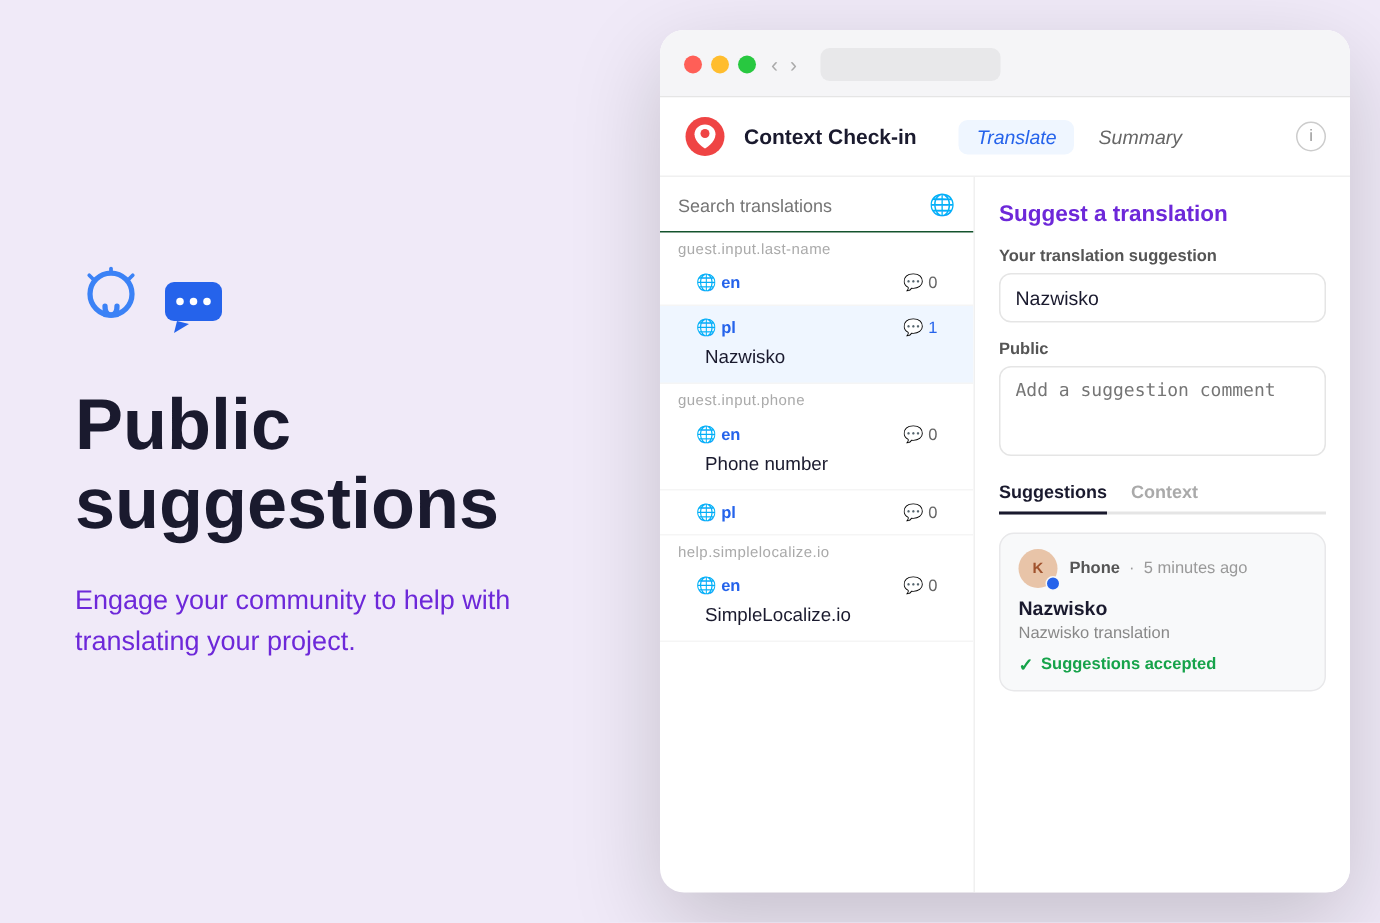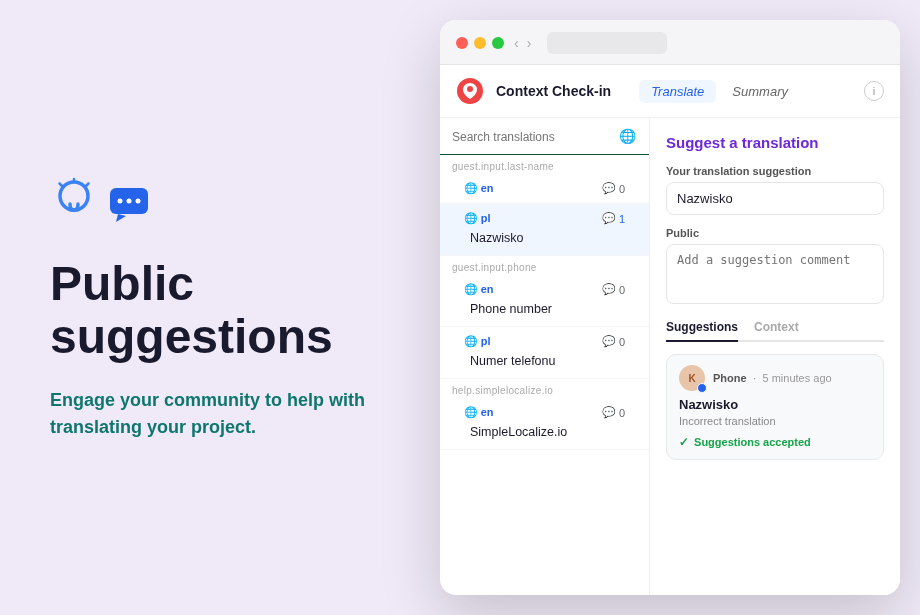--- a/index.html
+++ b/index.html
@@ -43,24 +43,23 @@
 
     .headline {
       font-size: 48px;
       font-weight: 800;
       color: #1a1a2e;
       line-height: 1.1;
     }
 
     .subtext {
       font-size: 18px;
-      color: #0f766e;
+      color: #6d28d9;
       line-height: 1.5;
       max-width: 340px;
-      font-weight: bold;
     }
 
     
     .browser-window {
       flex: 1;
       margin: 20px 20px 20px 0;
       background: #fff;
       border-radius: 16px;
       box-shadow: 0 20px 60px rgba(0,0,0,0.18);
       overflow: hidden;
@@ -515,21 +514,20 @@
         </div>
 
         <div class="translation-entry">
           <div class="lang-row">
             <span class="lang-tag">🌐 pl</span>
             <div class="comment-icon">
               <span>💬</span>
                 <span class="comment-count">0</span>
             </div>
           </div>
-          <div class="translation-text">Numer telefonu</div>
         </div>
       </div>
 
       <div>
         <div class="key-label">help.simplelocalize.io</div>
         <div class="translation-entry">
           <div class="lang-row">
             <span class="lang-tag">🌐 en</span>
             <div class="comment-icon">
               <span>💬</span>
@@ -564,21 +562,21 @@
             <span>K</span>
             <div class="avatar-badge"></div>
           </div>
           <span class="suggestion-meta">
             <span class="suggestion-name">Phone</span>
             &nbsp;·&nbsp;
             <span>5 minutes ago</span>
           </span>
         </div>
         <div class="suggestion-text">Nazwisko</div>
-        <div class="suggestion-note">Incorrect translation</div>
+        <div class="suggestion-note">Nazwisko translation</div>
         <div class="accepted-badge">
           <span class="check-icon">✓</span>
           <span>Suggestions accepted</span>
         </div>
       </div>
 
     </div>
   </div>
 </div>
 

